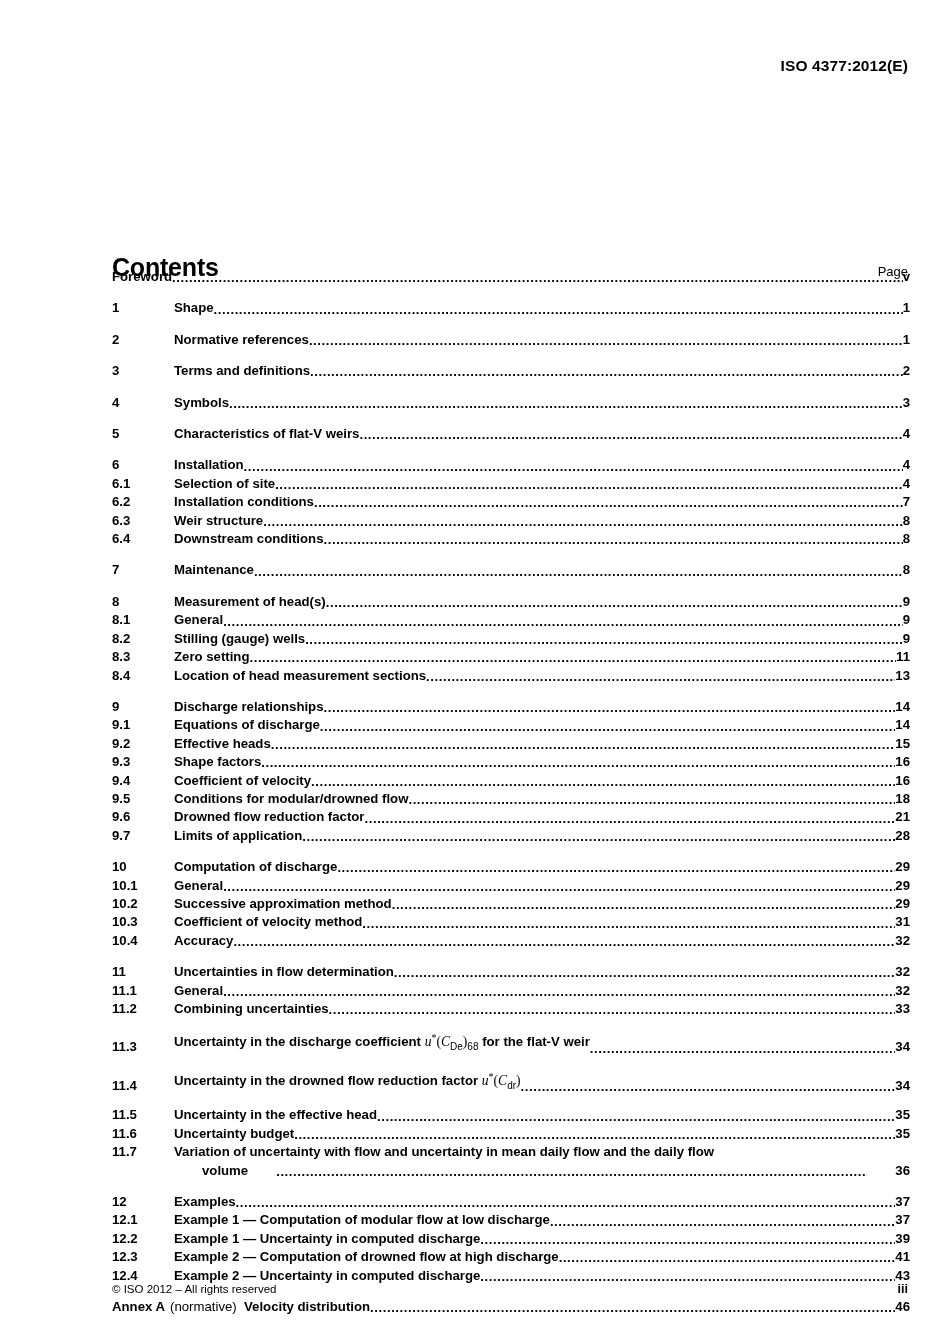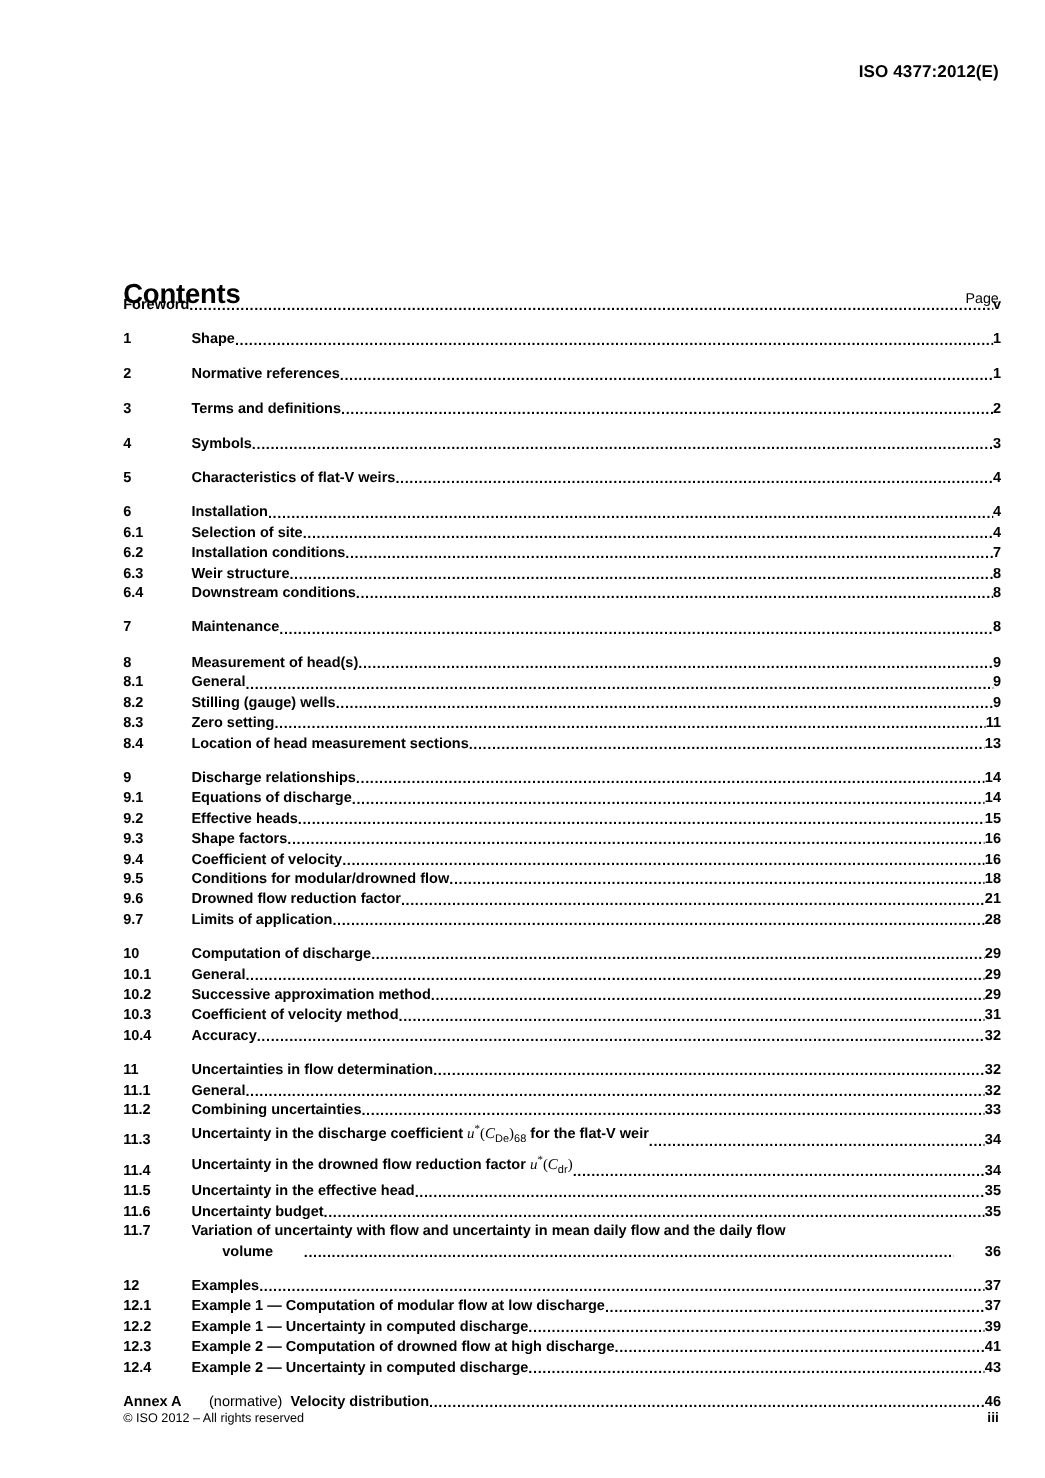--- a/index.html
+++ b/index.html
@@ -68,33 +68,33 @@
 
   .toc-entry {
     display: flex;
     align-items: flex-end;
     font-size: 13.2px;
     font-weight: bold;
     line-height: 18.4px;
     white-space: nowrap;
   }
   .toc-entry.gap-before { margin-top: 13px; }
-  .toc-entry.gap-small  { }
+  .toc-entry.gap-small  { margin-top: 11px; }
 
   .toc-num {
     flex: 0 0 62px;
     width: 62px;
   }
 
   .toc-label {
     flex: 0 0 auto;
     max-width: 700px;
     white-space: nowrap;
   }
-  .toc-label .reg { font-weight: normal; margin-left: 20px; }
+  .toc-label .reg { font-weight: normal; }
 
   .leader {
     flex: 1 1 auto;
     overflow: hidden;
     margin: 0 0 2px 0;
     height: 1em;
     position: relative;
   }
   .leader::after {
     content: "........................................................................................................................................................................................................................................................";

